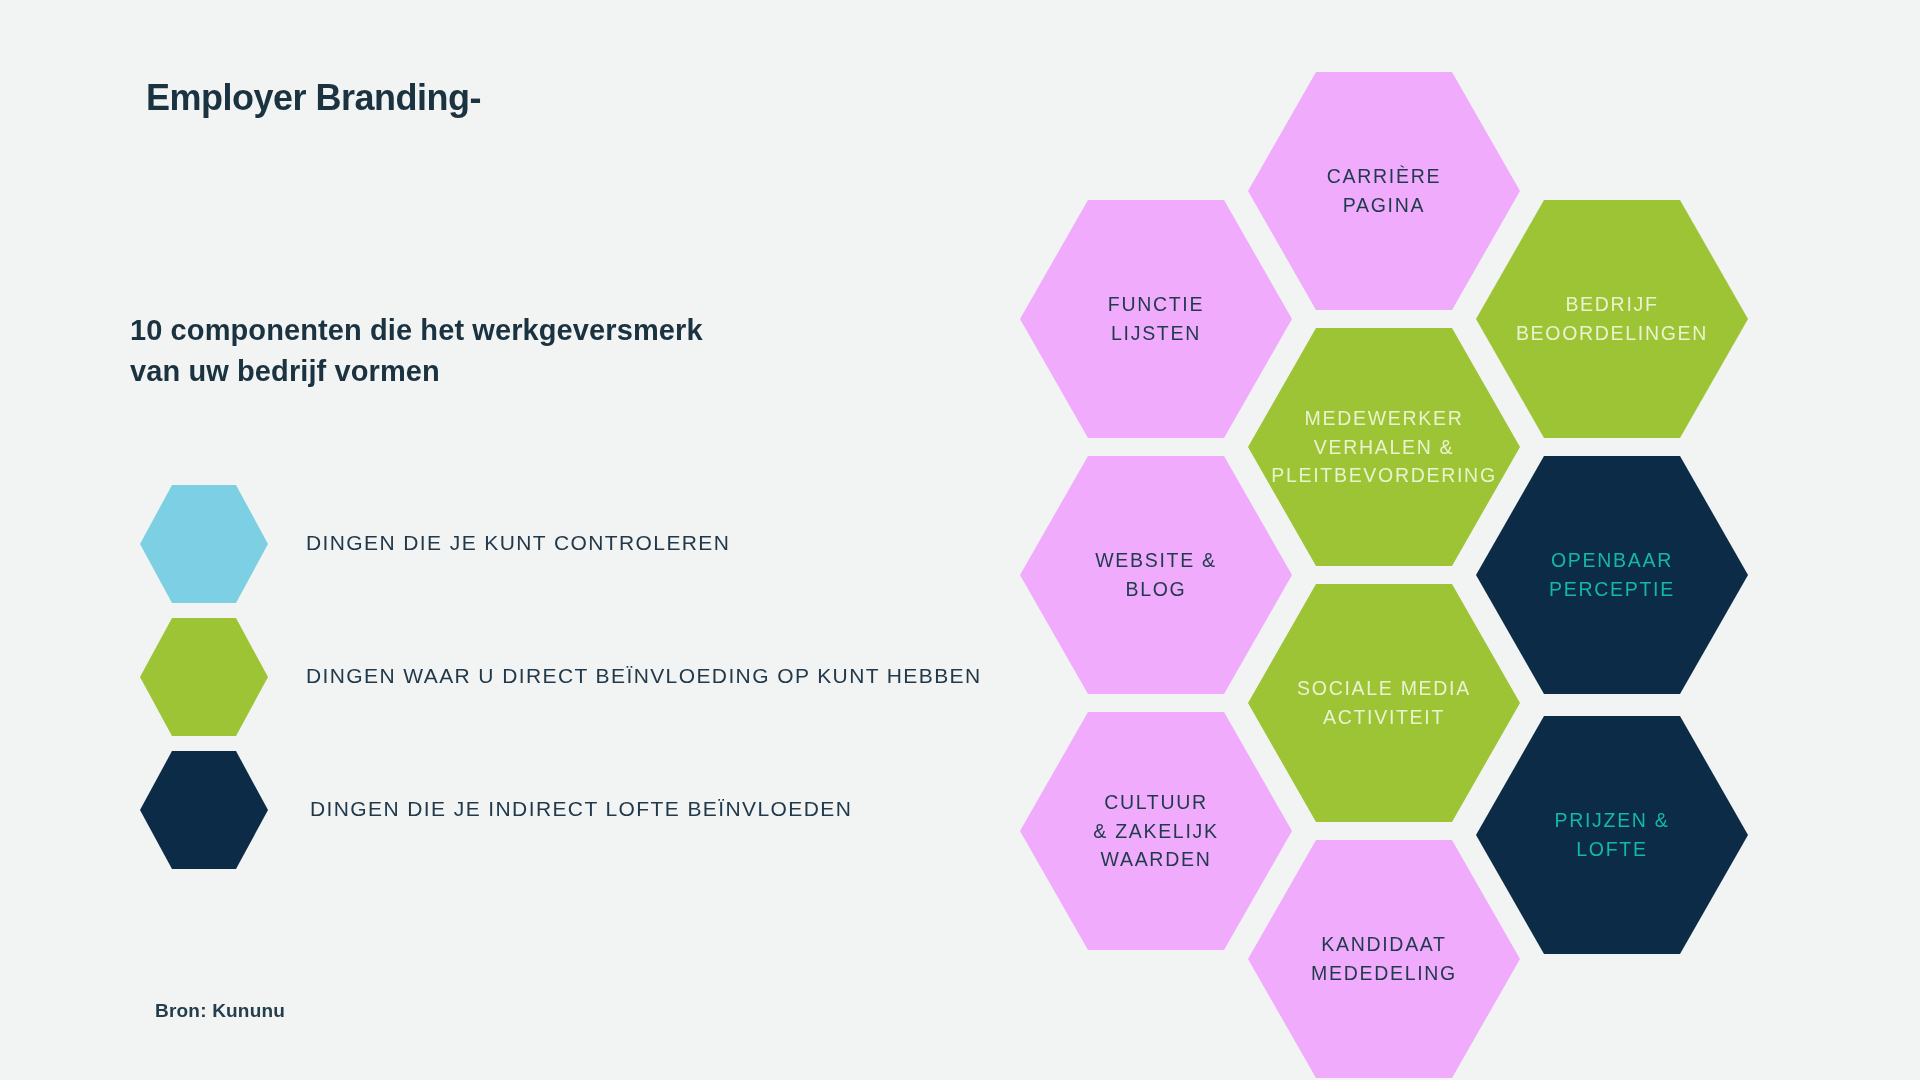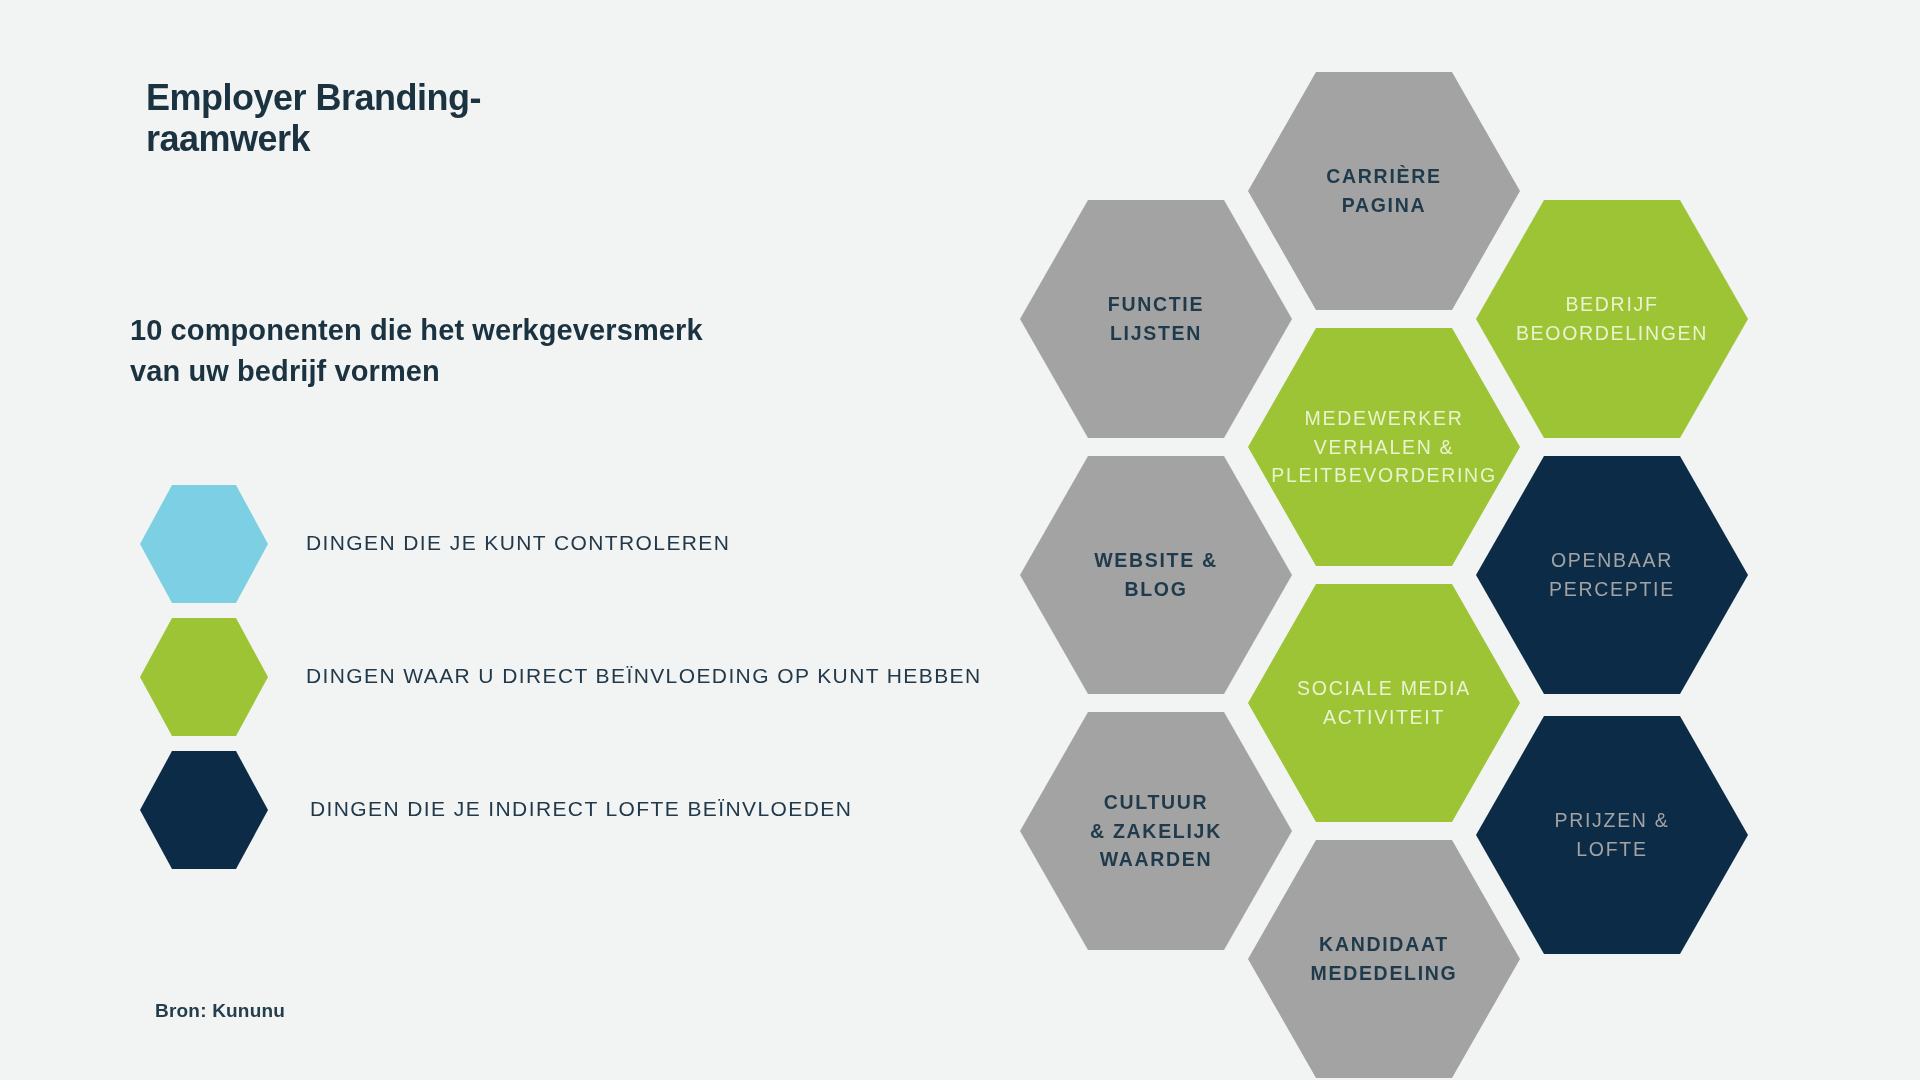--- a/index.html
+++ b/index.html
@@ -52,37 +52,36 @@
     position:absolute;
     width:272px; height:238px;
     clip-path:polygon(25% 0%, 75% 0%, 100% 50%, 75% 100%, 25% 100%, 0% 50%);
     display:flex; align-items:center; justify-content:center;
     text-align:center;
   }
   .hex span {
     font-size:19.5px; letter-spacing:1.7px; line-height:1.48;
     padding:0 18px;
   }
-  .hex.blue  { background:#a3a3a3;font-weight:bold; }
+  .hex.blue  { background:#f0abfc; }
   .hex.blue span  { color:#1f3a4b; }
   .hex.green { background:#9cc435; }
   .hex.green span { color:#eaf3cf; }
   .hex.navy  { background:#0c2b46; }
-  .hex.navy span  { color:#a3a3a3; }
+  .hex.navy span  { color:#14b8a6; }
 </style>
 </head>
 <body>
 
 <div class="slide">
 
   <div class="left">
 
     <div class="title">
       <div>Employer Branding-</div>
-      <div>raamwerk</div>
     </div>
 
     <div class="subtitle">
       <div>10 componenten die het werkgeversmerk</div>
       <div>van uw bedrijf vormen</div>
     </div>
 
     <div class="legend">
       <div class="legend-row">
         <div class="legend-hex" style="background:#7dcfe3"></div>

